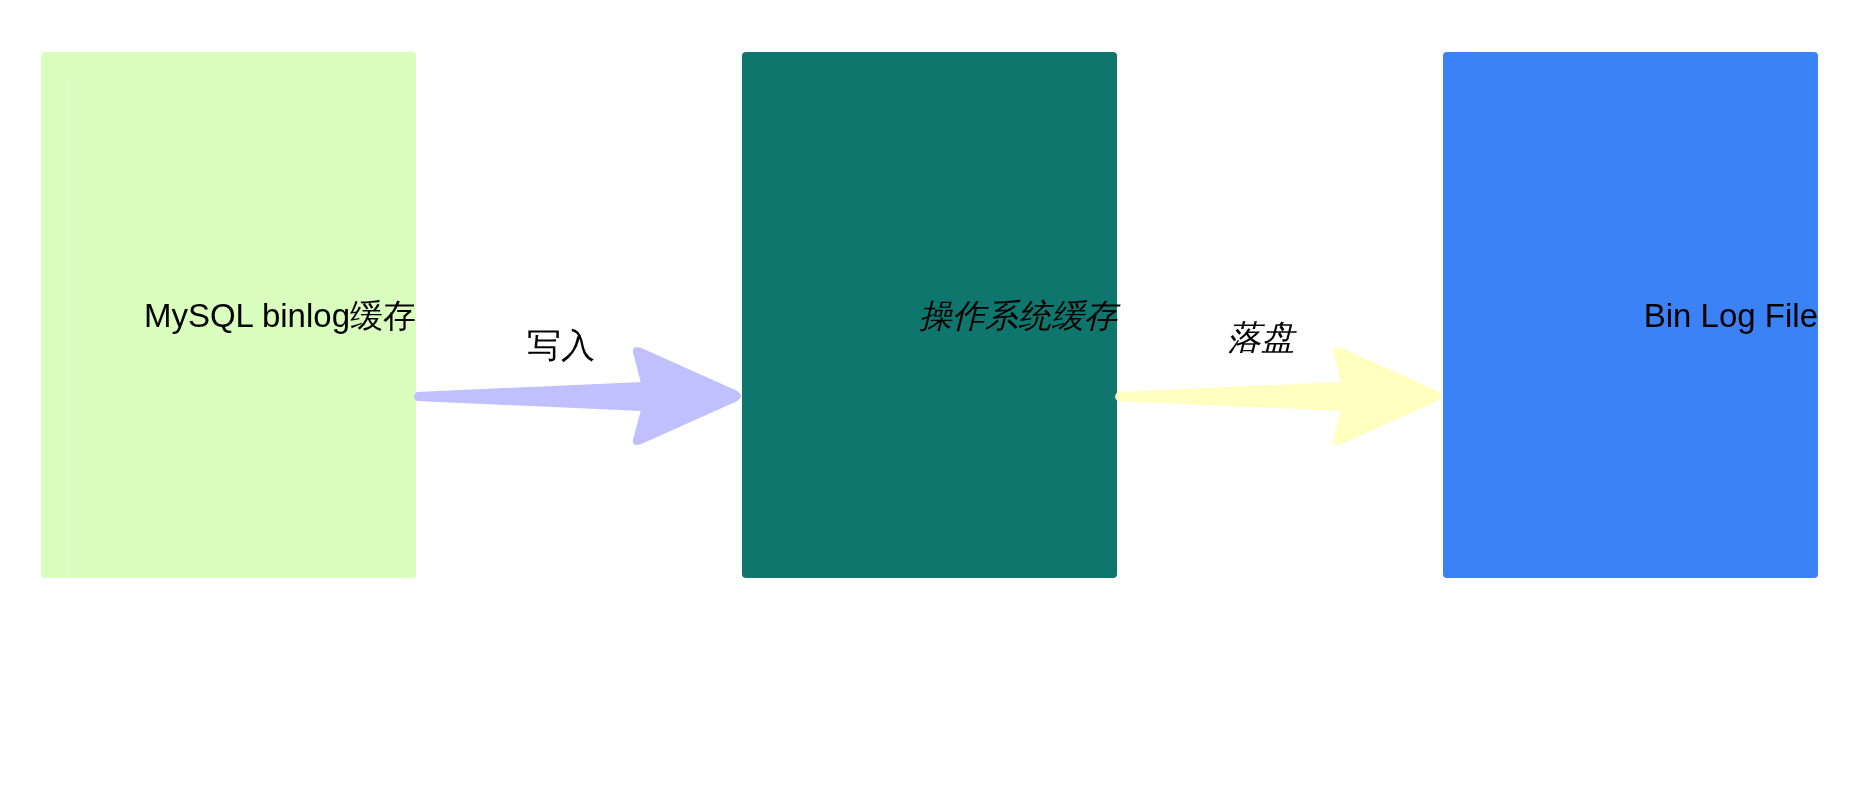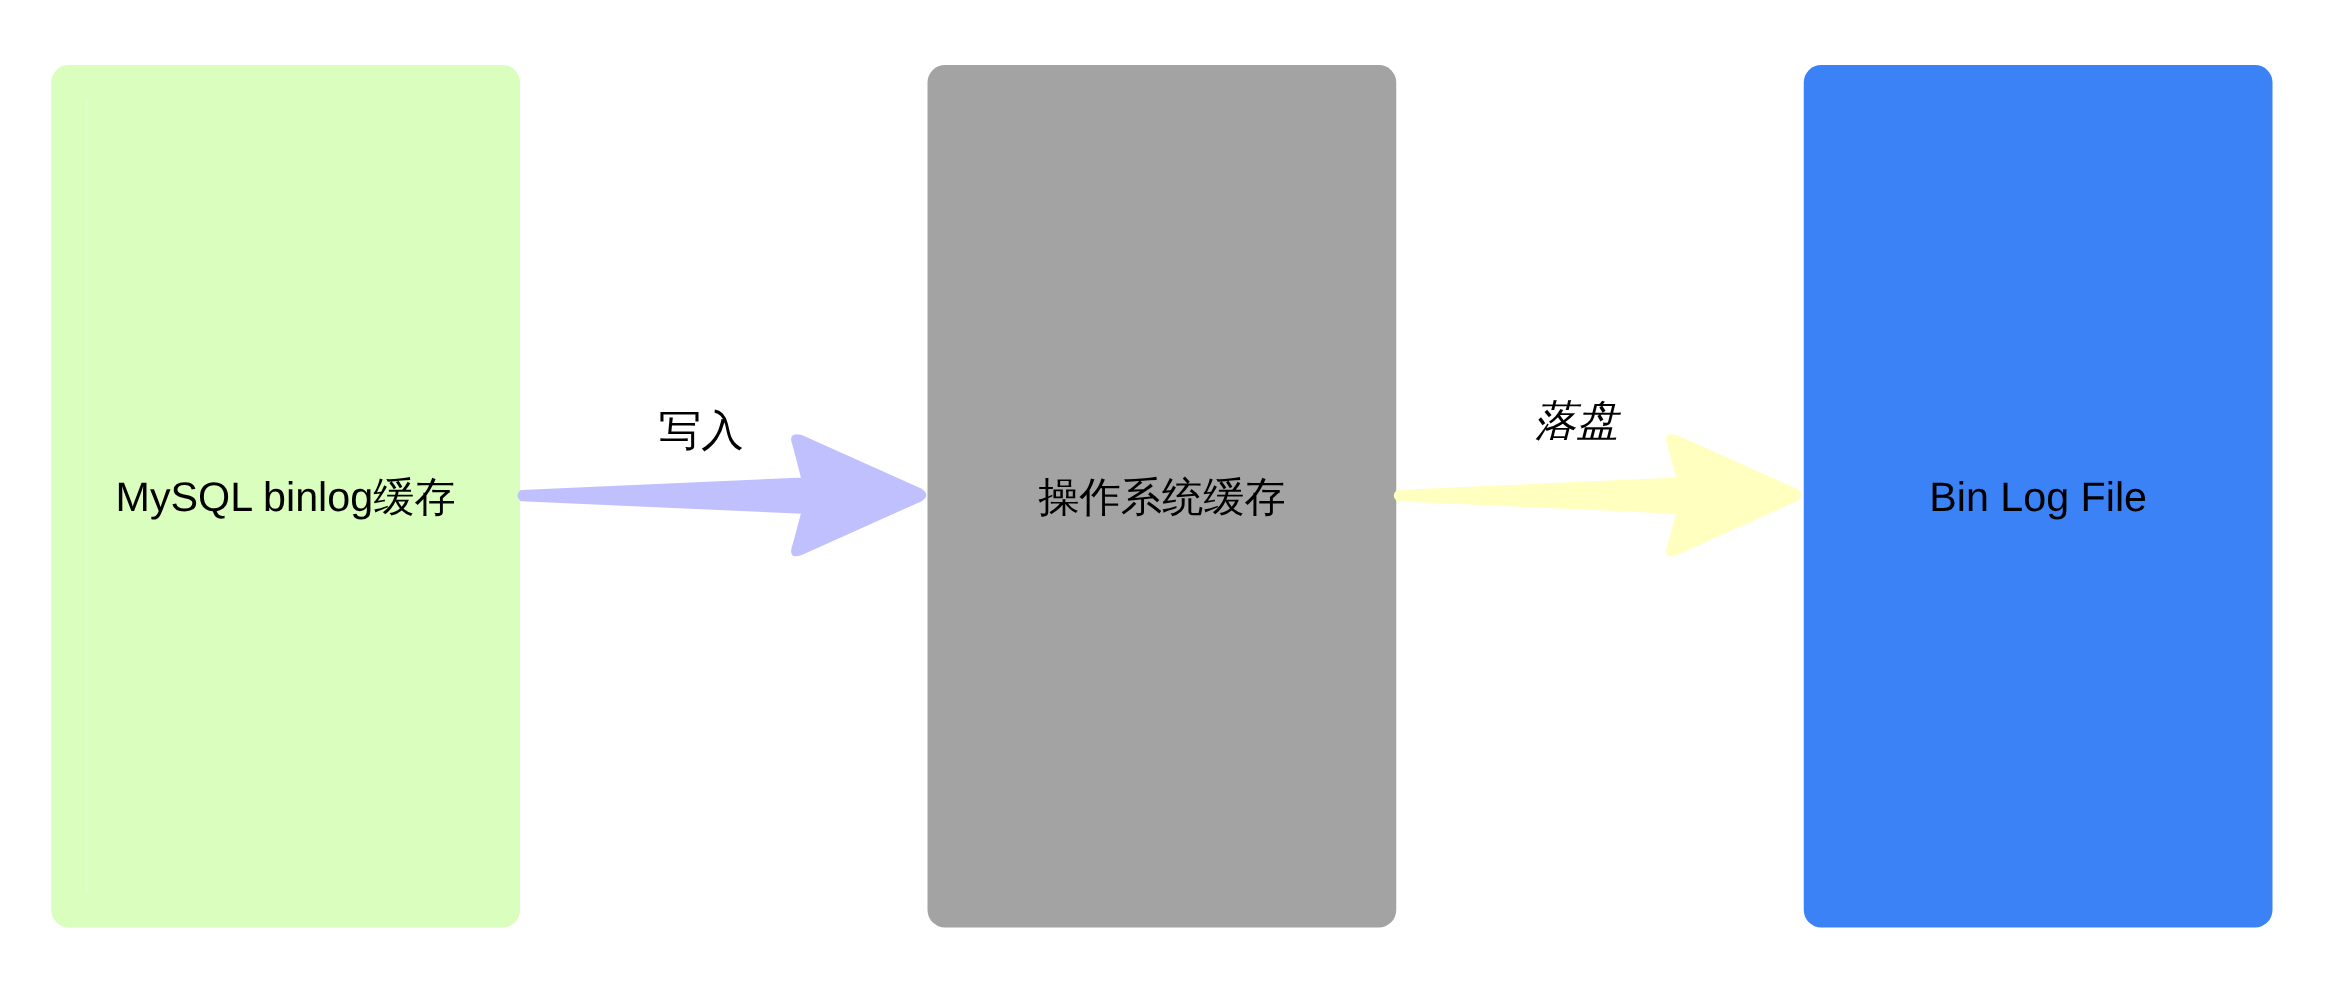--- a/index.html
+++ b/index.html
@@ -11,25 +11,25 @@
       width: 1866px;
       height: 800px;
       position: relative;
       overflow: hidden;
       font-family: "Liberation Sans", sans-serif;
     }
     .box {
       position: absolute;
       top: 52px;
       width: 375px;
-      height: 690px;
-      border-radius: 14px;
+      height: 526px;
+      border-radius: 4px;
       display: flex;
       align-items: center;
-      justify-content: center;
+      justify-content: flex-end;
       box-sizing: border-box;
     }
     .box-label {
       font-family: "Liberation Sans", "DejaVu Sans", sans-serif;
       font-size: 33px;
       color: #000000;
       white-space: nowrap;
       position: relative;
       top: 1px;
     }
@@ -66,21 +66,21 @@
     #label-flush { left: 1227px; top: 312px; font-style: italic; }
   </style>
 </head>
 <body>
 
 <div class="box" id="box-binlog-cache" style="background:#DAFEBD;">
   <div class="inner-line"></div>
   <span class="box-label">MySQL binlog缓存</span>
 </div>
 
-<div class="box" id="box-os-cache" style="background:#a3a3a3;">
+<div class="box" id="box-os-cache" style="background:#0f766e;font-style:italic;">
   <span class="box-label">操作系统缓存</span>
 </div>
 
 <div class="box" id="box-binlog-file" style="background:#3b82f6;">
   <span class="box-label">Bin Log File</span>
 </div>
 
 <svg class="arrows" viewBox="0 0 1866 800" xmlns="http://www.w3.org/2000/svg">
   <g>
     <path d="M417 393 L642 383 L635 356 Q631 346 641 349 L737 392 Q743 396 737 400 L641 443 Q631 447 635 436 L642 410 L417 400 Q413 396.5 417 393 Z" fill="#C0C0FF" stroke="#C0C0FF" stroke-width="2" stroke-linejoin="round"></path>

